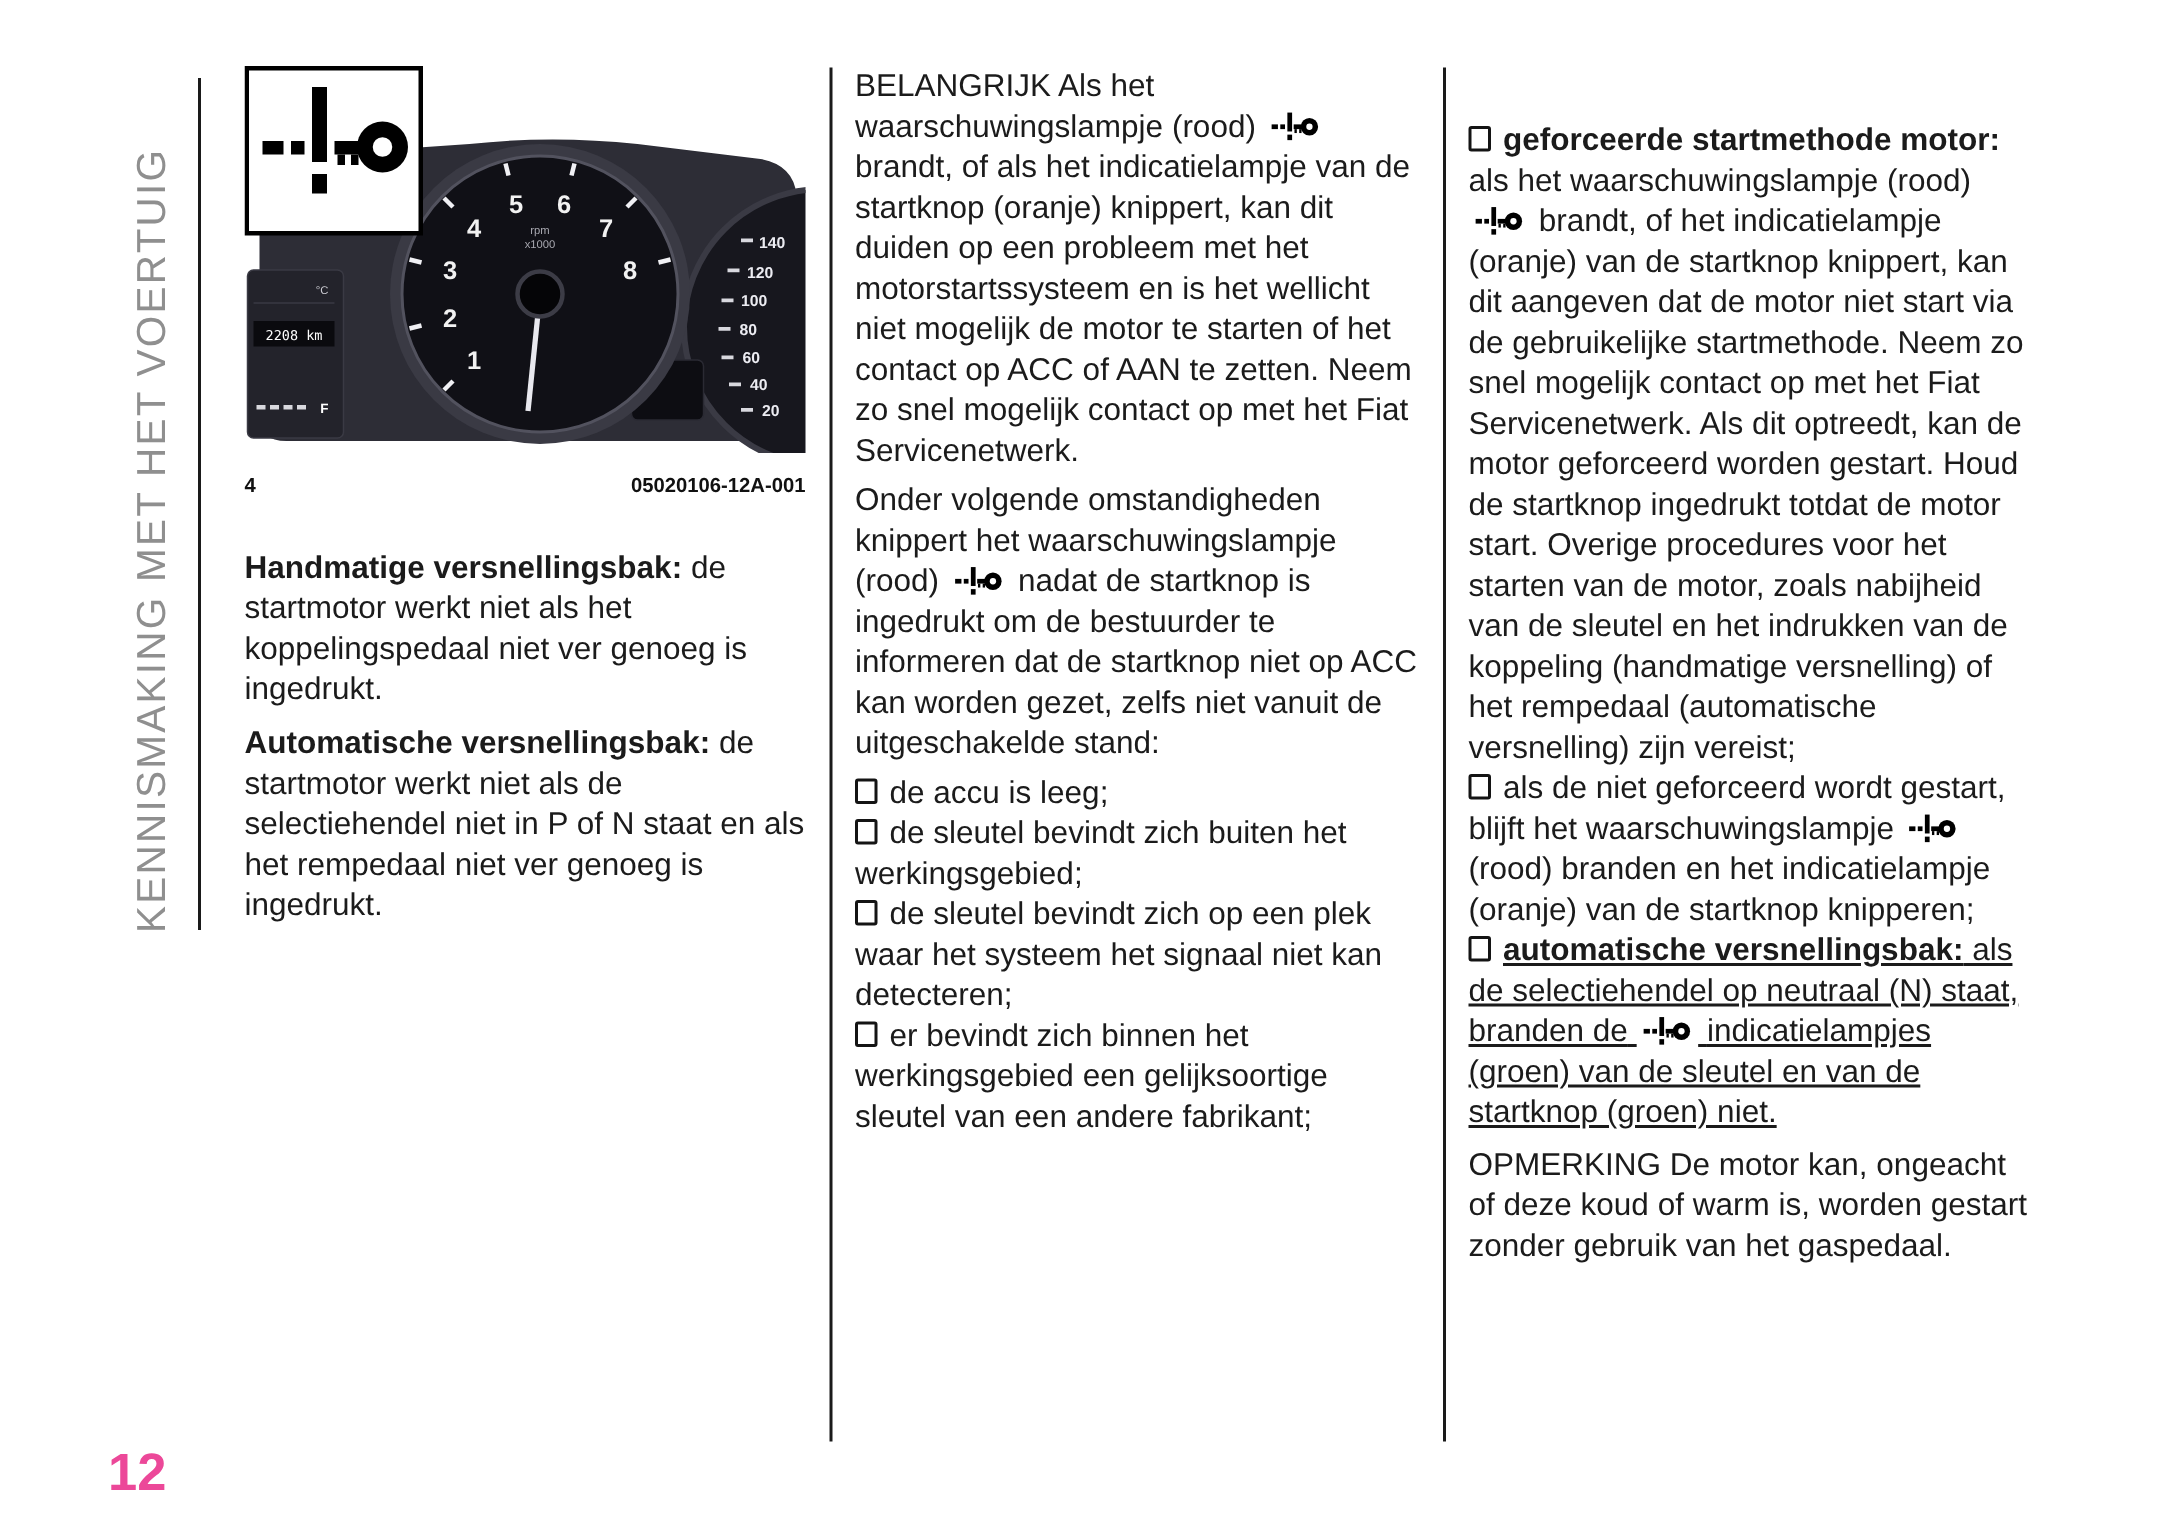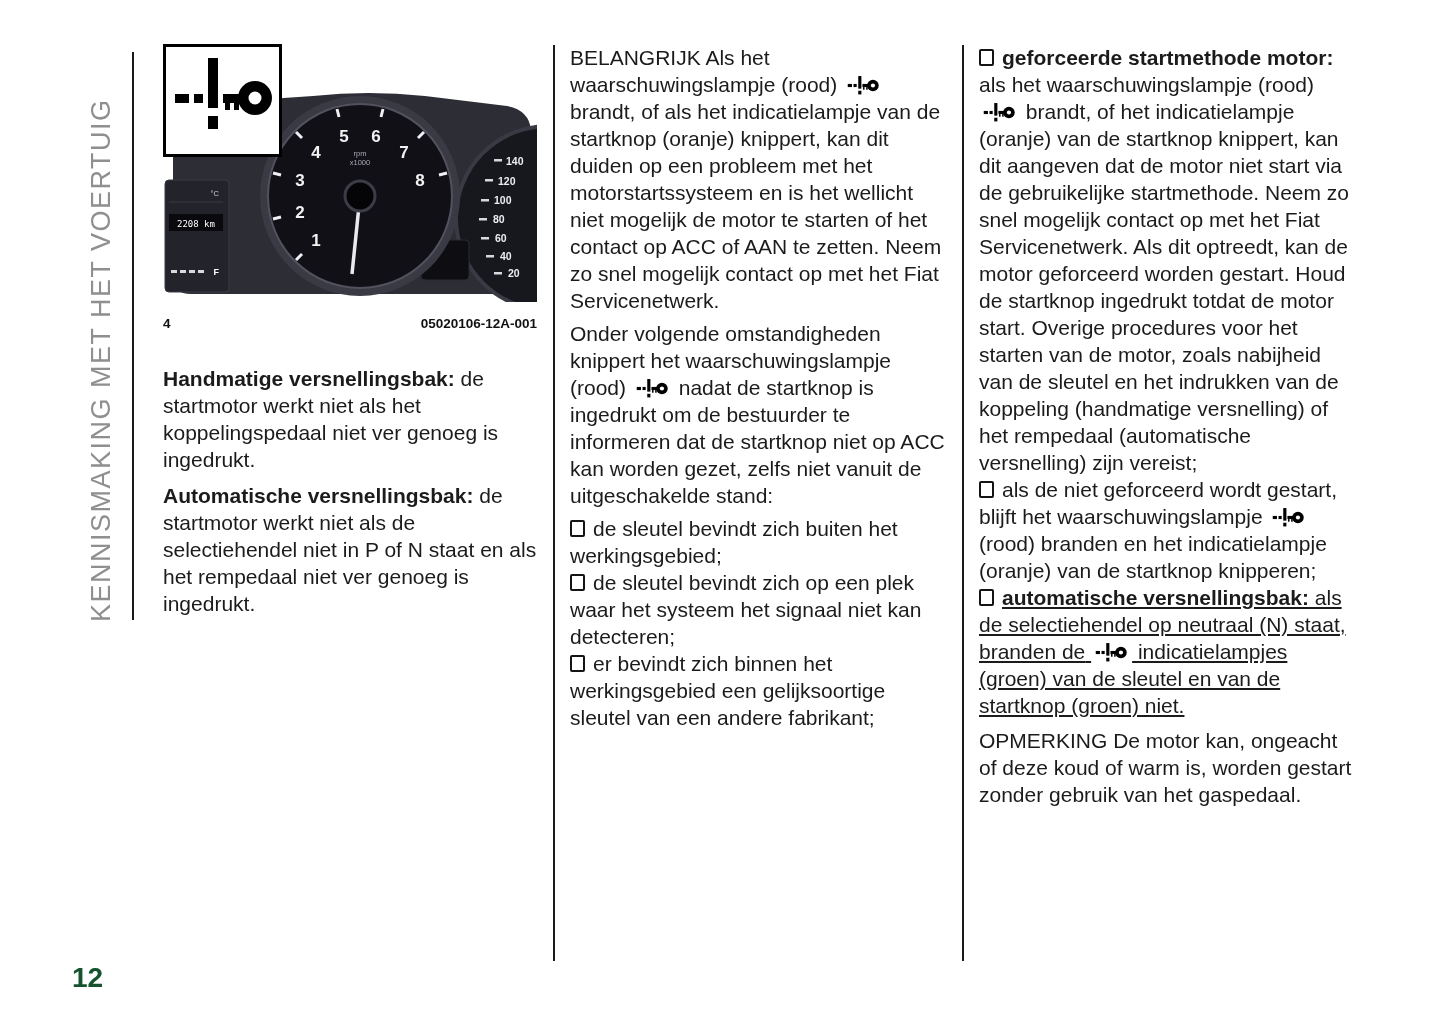--- a/index.html
+++ b/index.html
@@ -10,30 +10,30 @@
   .page{position:absolute;inset:0;}
 
   
   .sidebar-title{
     position:absolute;left:86px;top:622px;width:578px;height:42px;
     transform:rotate(-90deg);transform-origin:0 0;
     font-size:27px;letter-spacing:1.5px;color:#8f8f8f;white-space:nowrap;
   }
   .sidebar-rule{position:absolute;left:132px;top:52px;width:2px;height:568px;background:#1a1a1a;}
 
-  .page-number{position:absolute;left:72px;top:962px;font-size:28px;font-weight:bold;color:#14532d;}
+  .page-number{position:absolute;left:72px;top:962px;font-size:35px;font-weight:bold;color:#ec4899;}
 
   .vrule{position:absolute;top:45px;width:2px;height:916px;background:#1a1a1a;}
   .vrule-1{left:553px;}
   .vrule-2{left:962px;}
 
   .col{position:absolute;top:44px;}
   .col-1{left:163px;width:374px;}
   .col-2{left:570px;width:376px;}
-  .col-3{left:979px;width:376px;}
+  .col-3{left:979px;width:376px;margin-top:36px;}
 
   .col p{margin:0 0 6px 0;font-size:21px;line-height:27px;}
   .col p.bullet-item{margin:0;}
   strong{font-weight:bold;}
 
   
   .figure-image{width:374px;height:258px;position:relative;background:#fff;}
   .figure-caption{
     display:flex;justify-content:space-between;align-items:baseline;
     margin:14px 0 34px 0;font-size:13.5px;font-weight:bold;color:#111;
@@ -186,20 +186,21 @@
               <rect x="20" y="30" width="6" height="7"></rect>
               <rect x="28" y="17" width="12" height="6"></rect>
               <rect x="29" y="23" width="3" height="5"></rect>
               <rect x="35" y="23" width="3" height="5"></rect>
               <circle cx="48" cy="20" r="11"></circle>
             </g>
             <circle cx="48" cy="20" r="4" fill="#fff"></circle>
           </svg></span>
       <span>nadat de startknop is ingedrukt om de bestuurder te informeren dat de startknop niet op ACC kan worden gezet, zelfs niet vanuit de uitgeschakelde stand:</span>
     </p>
+    <p class="bullet-item"><span class="bullet-icon"></span><span>de accu is leeg;</span></p>
     <p class="bullet-item"><span class="bullet-icon"></span><span>de sleutel bevindt zich buiten het werkingsgebied;</span></p>
     <p class="bullet-item"><span class="bullet-icon"></span><span>de sleutel bevindt zich op een plek waar het systeem het signaal niet kan detecteren;</span></p>
     <p class="bullet-item"><span class="bullet-icon"></span><span>er bevindt zich binnen het werkingsgebied een gelijksoortige sleutel van een andere fabrikant;</span></p>
   </div>
 
   <div class="col col-3">
     <p class="bullet-item">
       <span class="bullet-icon"></span><strong>geforceerde startmethode motor:</strong><span> als het waarschuwingslampje (rood)</span>
       <span class="key-icon"><svg viewBox="0 0 60 40">
             <g fill="#000">

